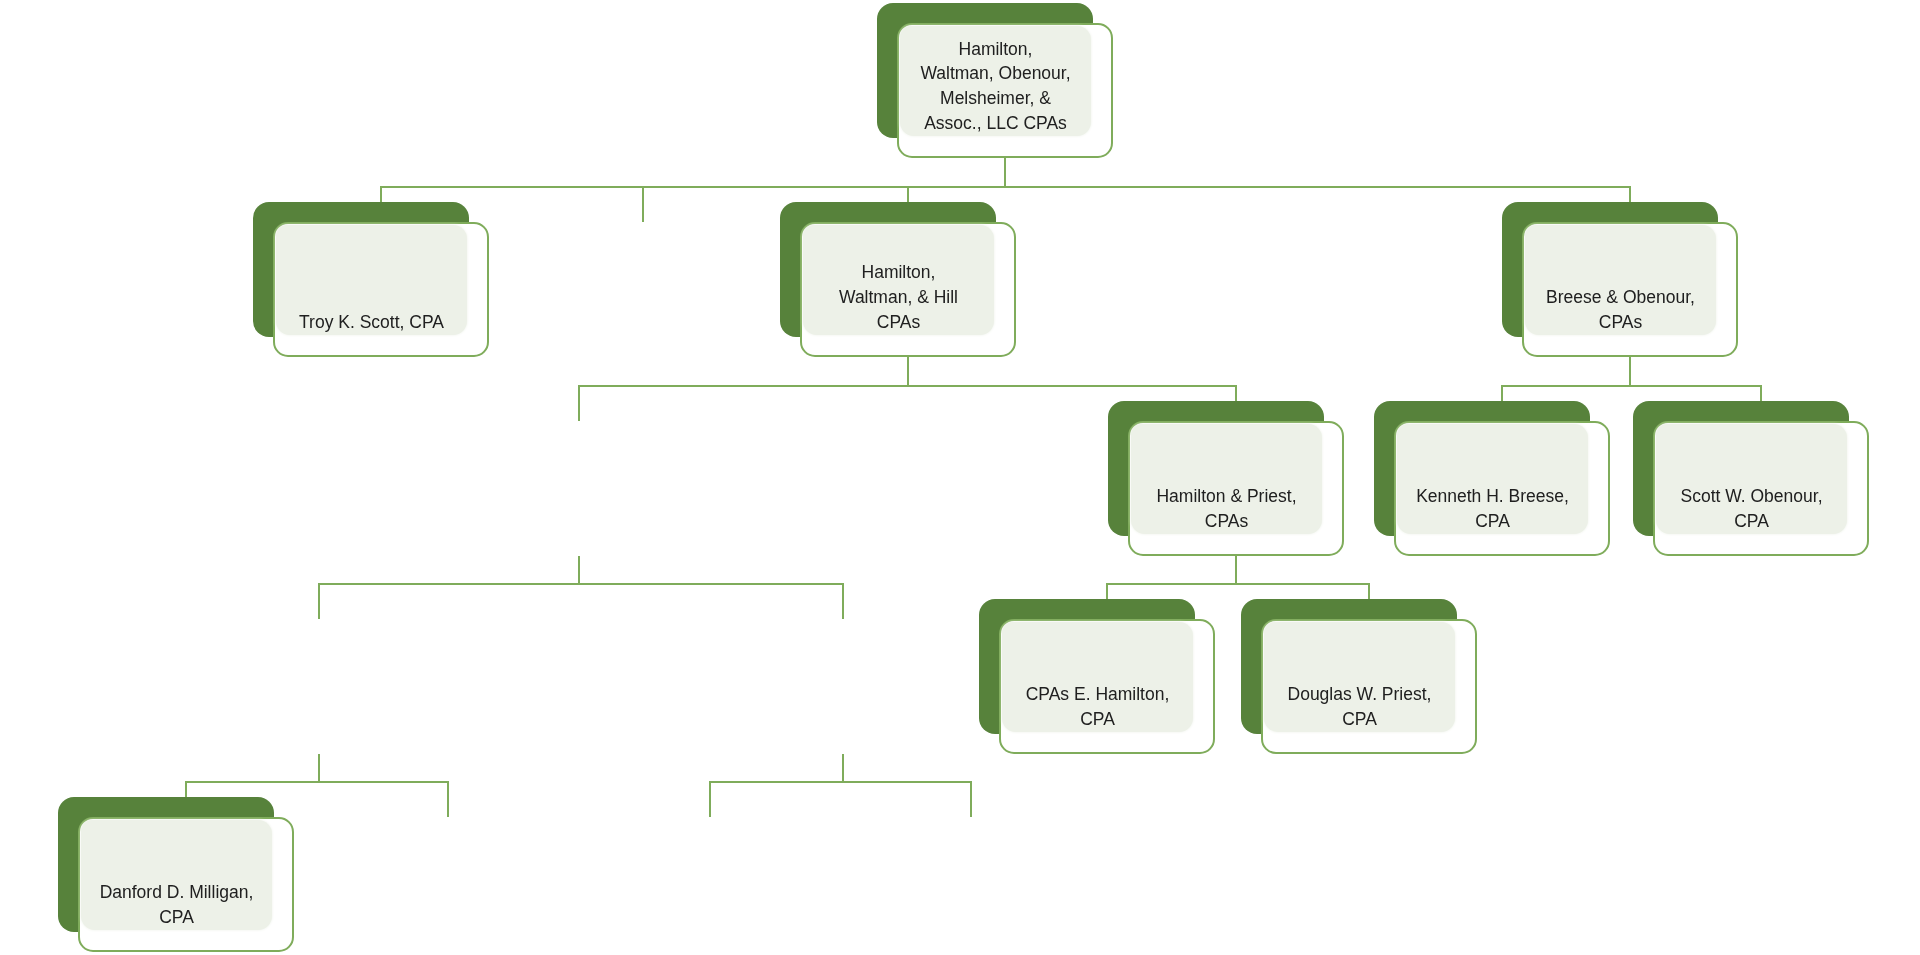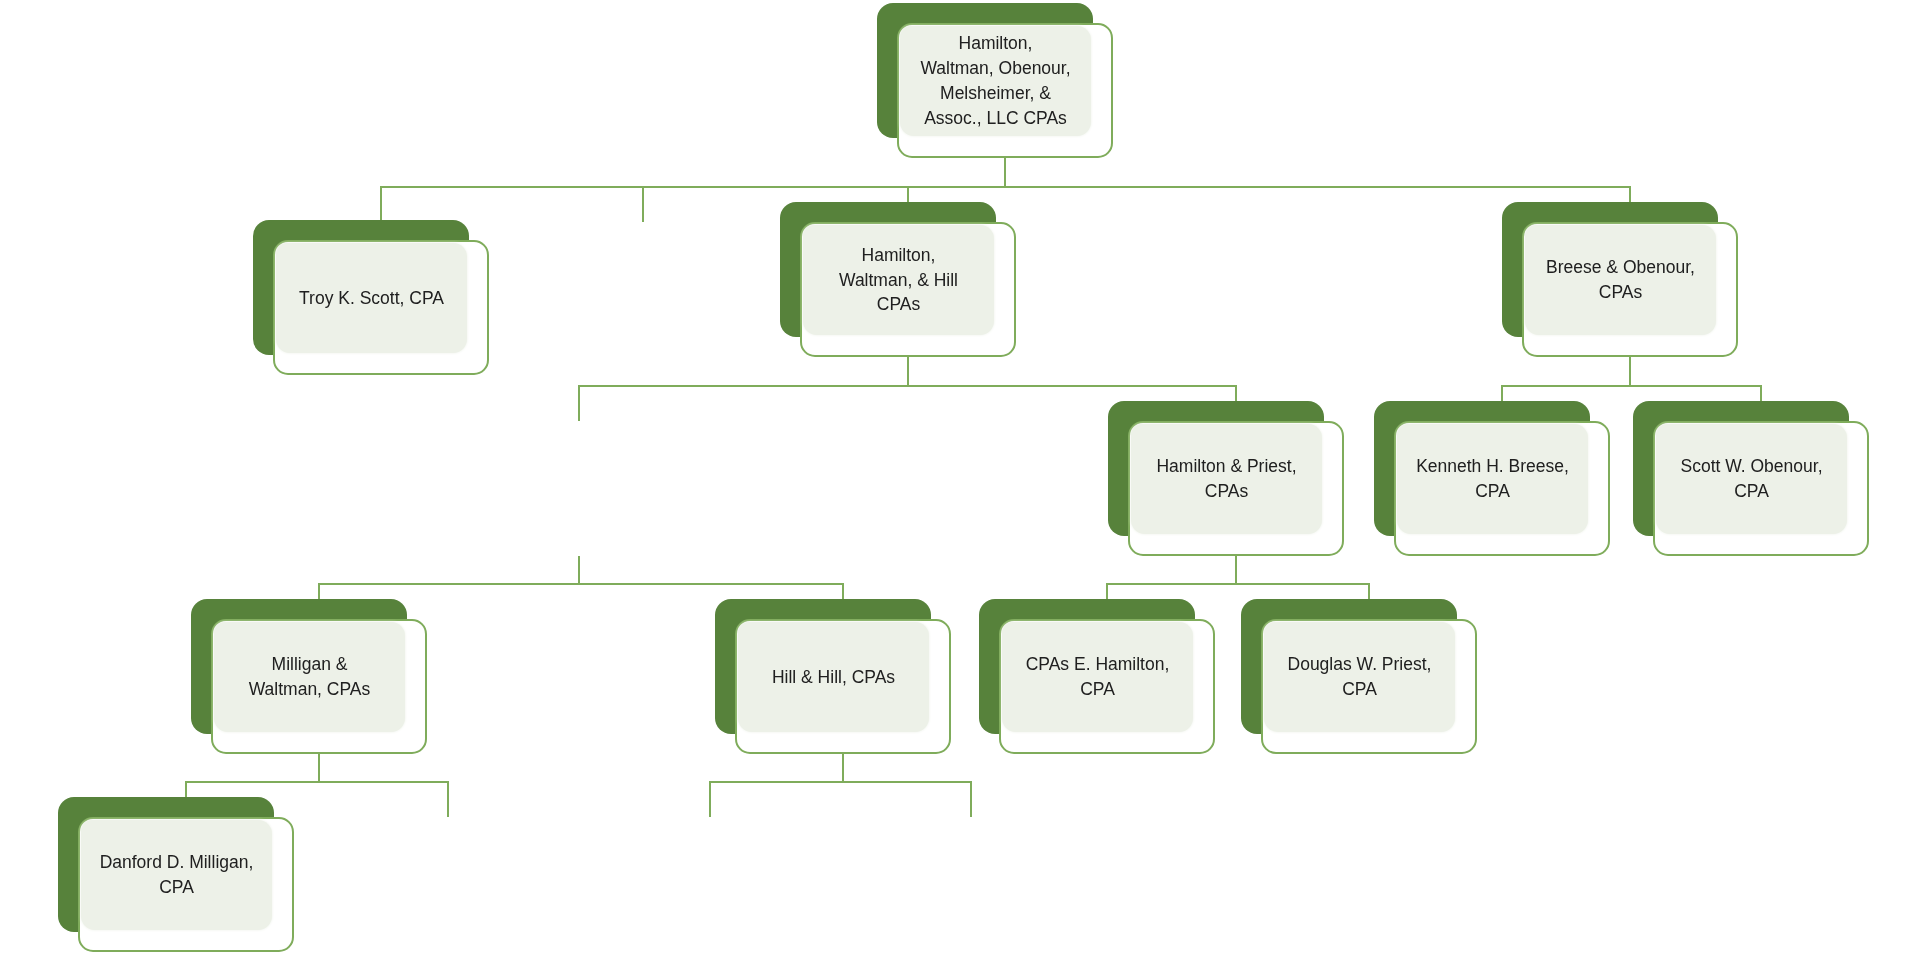--- a/index.html
+++ b/index.html
@@ -45,21 +45,21 @@
     border-radius: 15px;
   }
   .node .fill {
     position: absolute;
     left: 1px; top: 1px;
     right: 20px; bottom: 20px;
     background: var(--fill);
     border-radius: 11px 14px 14px 14px;
     box-shadow: 0 0 3px 0 var(--fill);
     display: flex;
-    align-items: center;
+    align-items: flex-end;
     justify-content: center;
   }
   .node .label {
     padding: 0 10px;
     text-align: center;
     white-space: pre-line;
     font-size: 17.5px;
     line-height: 1.42;
     color: var(--text);
   }
@@ -78,21 +78,21 @@
     <div class="face">
         <div class="fill">
           <span class="label">Hamilton,
 Waltman, Obenour,
 Melsheimer, &amp;
 Assoc., LLC CPAs</span>
         </div>
       </div>
   </div>
 
-  <div class="node" style="left:273px;  top:240px">
+  <div class="node" style="left:273px;  top:222px">
     <div class="shadow"></div>
     <div class="face">
         <div class="fill">
           <span class="label">Troy K. Scott, CPA</span>
         </div>
       </div>
   </div>
 
 
   <div class="node" style="left:800px;  top:222px">
@@ -140,38 +140,21 @@
   <div class="node" style="left:1653px; top:421px">
     <div class="shadow"></div>
     <div class="face">
         <div class="fill">
           <span class="label">Scott W. Obenour,
 CPA</span>
         </div>
       </div>
   </div>
 
-  <div class="node" style="left:211px;  top:619px">
-    <div class="shadow"></div>
-    <div class="face">
-        <div class="fill">
-          <span class="label">Milligan &amp;
-Waltman, CPAs</span>
-        </div>
-      </div>
-  </div>
 
-  <div class="node" style="left:735px;  top:619px">
-    <div class="shadow"></div>
-    <div class="face">
-        <div class="fill">
-          <span class="label">Hill &amp; Hill, CPAs</span>
-        </div>
-      </div>
-  </div>
 
   <div class="node" style="left:999px;  top:619px">
     <div class="shadow"></div>
     <div class="face">
         <div class="fill">
           <span class="label">CPAs E. Hamilton,
 CPA</span>
         </div>
       </div>
   </div>

